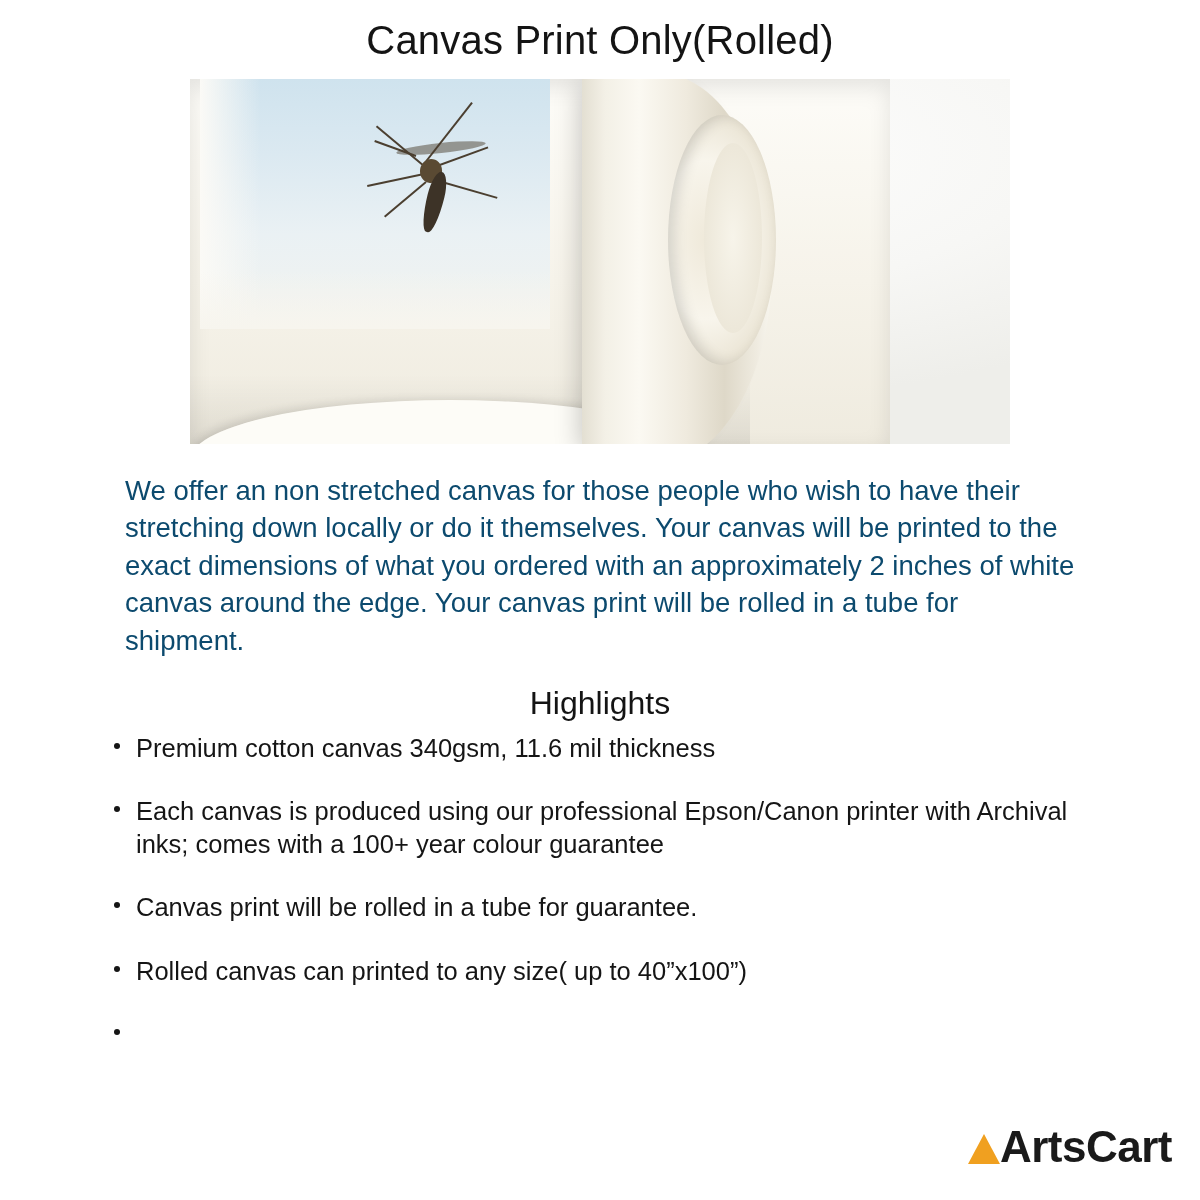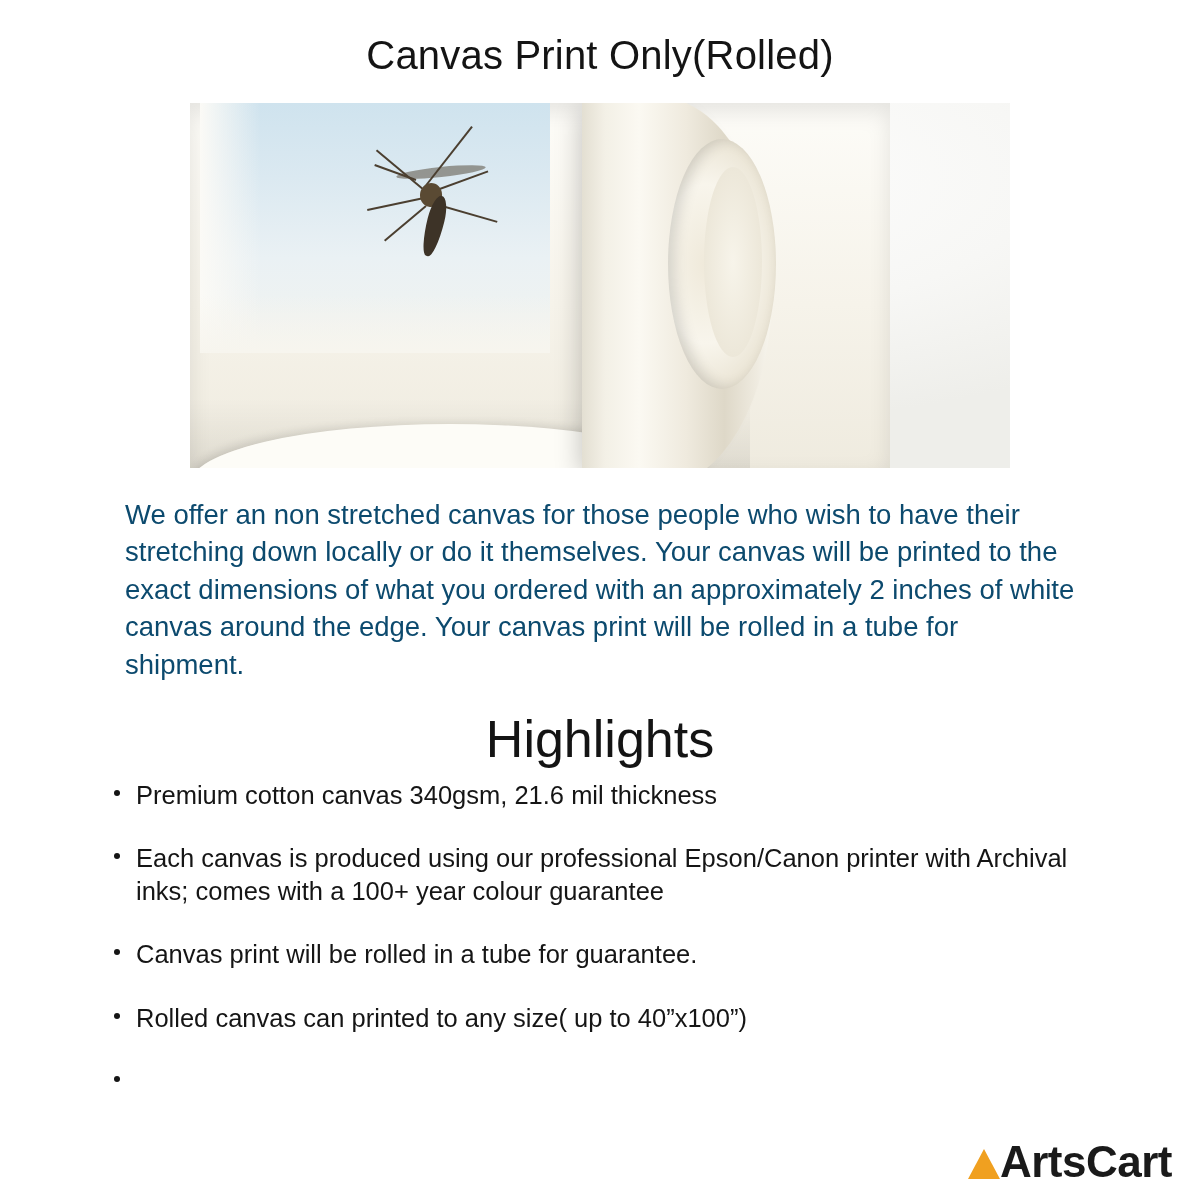--- a/index.html
+++ b/index.html
@@ -20,21 +20,21 @@
     height: 1200px;
     position: relative;
     box-sizing: border-box;
   }
   .title {
     text-align: center;
     font-size: 40px;
     font-weight: normal;
     letter-spacing: 0.2px;
     color: #141414;
-    margin: 15px;
+    margin: 0;
     padding: 18px 0 10px 0;
     font-family: "Liberation Sans", sans-serif;
   }
 
   
   .hero {
     width: 820px;
     height: 365px;
     margin: 6px auto 0 auto;
     position: relative;
@@ -201,21 +201,21 @@
   
   .body-copy {
     width: 950px;
     margin: 28px auto 0 auto;
     font-size: 27.5px;
     line-height: 1.36;
     color: #0c4a6e;
   }
   .highlights-title {
     text-align: center;
-    font-size: 52px;
+    font-size: 32px;
     font-weight: normal;
     color: #141414;
     margin: 26px 0 10px 0;
   }
   .bullets {
     width: 980px;
     margin: 10px auto 0 auto;
     padding: 0;
     list-style: none;
   }
@@ -296,21 +296,21 @@
     </div>
   </div>
 
   <p class="body-copy">We offer an non stretched canvas for those people who wish to have their stretching down locally or do it themselves. Your canvas will be printed to the exact dimensions of what you ordered with an approximately 2 inches of white canvas around the edge. Your canvas print will be rolled in a tube for shipment.</p>
 
   <h2 class="highlights-title">Highlights</h2>
 
   <ul class="bullets">
     <li>
       <span class="dot"></span>
-      <span>Premium cotton canvas 340gsm, 21.6 mil thickness</span>
+      <span>Premium cotton canvas 340gsm, 11.6 mil thickness</span>
     </li>
     <li>
       <span class="dot"></span>
       <span>Each canvas is produced using our professional Epson/Canon printer with Archival inks; comes with a 100+ year colour guarantee</span>
     </li>
     <li>
       <span class="dot"></span>
       <span>Canvas print will be rolled in a tube for guarantee.</span>
     </li>
     <li>

